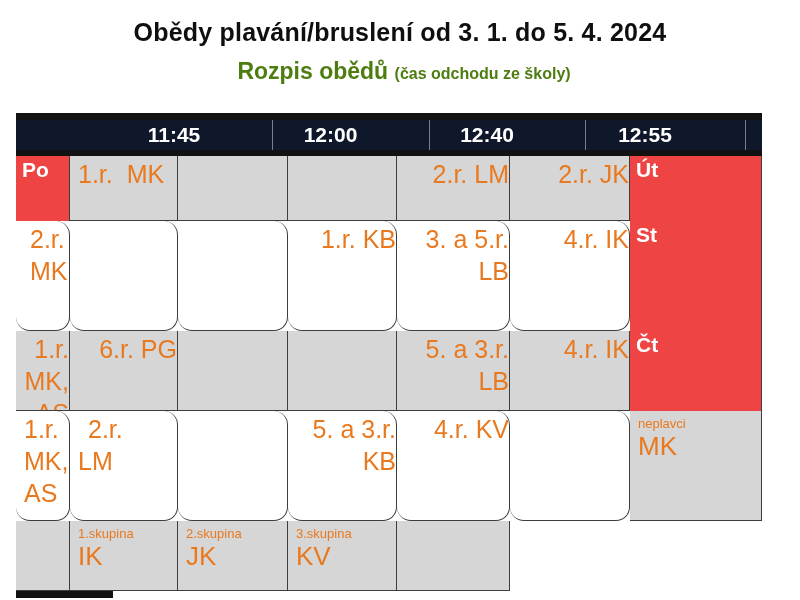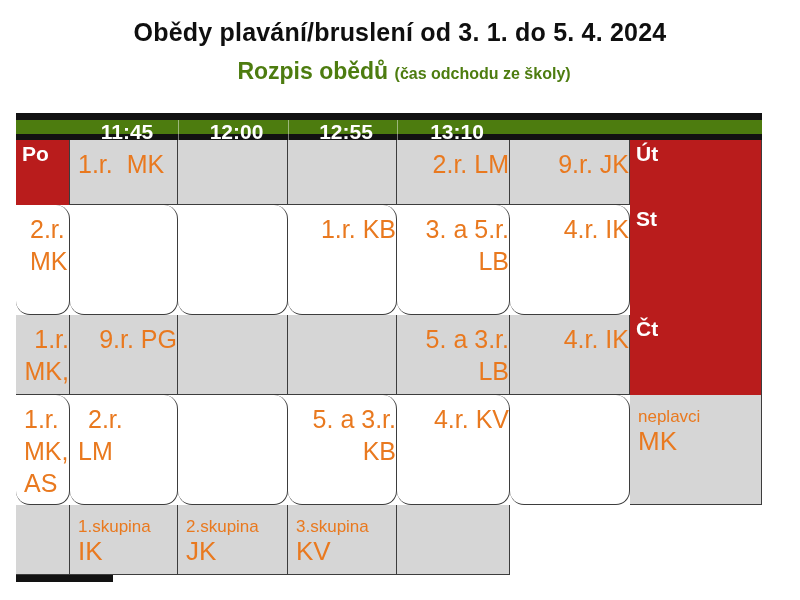--- a/index.html
+++ b/index.html
@@ -7,39 +7,39 @@
         font-family:"Liberation Sans", sans-serif;}
   .title{position:absolute;top:18px;left:0;width:800px;text-align:center;
          font-size:25px;font-weight:bold;color:#0f0f0f;letter-spacing:.2px;}
   .subtitle{position:absolute;top:58px;left:4px;width:800px;text-align:center;
             font-size:23px;font-weight:bold;color:#4d7c0f;}
   .subtitle .note{font-size:16px;font-weight:bold;}
   .tablewrap{position:absolute;left:16px;top:113px;width:746px;}
   .bar-top{height:7px;background:#121212;}
   .bar-mid{height:6px;background:#121212;}
   .hdr{display:grid;grid-template-columns:54px 108px 110px 109px 113px 120px 132px;
-       height:14px;background:#4d7c0f;}
+       height:30px;background:#0f172a;gap:47px;}
   .hdr .th{color:#ffffff;font-weight:bold;font-size:21px;display:flex;
            align-items:center;justify-content:center;padding-left:6px;}
   .hdr .th.sep{border-left:1px solid rgba(255,255,255,.45);}
   .grid{display:grid;grid-template-columns:54px 108px 110px 109px 113px 120px 132px;
         grid-template-rows:65px 110px 80px 110px 70px;}
-  .daycell{background:#b91c1c;color:#ffffff;font-weight:bold;font-size:21px;
+  .daycell{background:#ef4444;color:#ffffff;font-weight:bold;font-size:21px;
            padding:2px 0 0 6px;border-right:1px solid #3d3d3d;}
-  .cell{font-size:25px;color:#E9791F;line-height:1.28;padding-top:8px;
+  .cell{font-size:25px;color:#E9791F;line-height:1.28;padding-top:2px;
         border-right:1px solid #3d3d3d;border-bottom:1px solid #3d3d3d;overflow:hidden;}
   .gray{background:#D6D6D6;}
   .white{background:#ffffff;border-radius:14px;}
   .ac{text-align:right;}
   .al{text-align:left;padding-left:8px;}
   .pl14{padding-left:14px;}
   .pre .l1{white-space:pre;}
   .il1 .l1{padding-left:10px;}
   .l1,.l2{display:block;}
-  .small-cap .l1{font-size:17px;padding-top:3px;line-height:1.25;}
+  .small-cap .l1{font-size:13px;padding-top:3px;line-height:1.25;}
   .small-cap .l2{font-size:26px;line-height:1.15;}
   .bottom-bar{width:97px;height:7px;background:#121212;}
 </style>
 </head>
 <body>
 
 <div class="page">
 
   <div class="title">Obědy plavání/bruslení od 3. 1. do 5. 4. 2024</div>
   <div class="subtitle">
@@ -47,20 +47,21 @@
     <span class="note"> <span>(čas odchodu ze školy)</span></span>
   </div>
 
   <div class="tablewrap">
     <div class="bar-top"></div>
 
     <div class="hdr">
       <div class="th"></div>
       <div class="th">11:45</div>
       <div class="th sep">12:00</div>
+      <div class="th sep">12:40</div>
       <div class="th sep">12:55</div>
       <div class="th sep">13:10</div>
     </div>
 
     <div class="bar-mid"></div>
 
     <div class="grid">
 
       <div class="daycell">Po</div>
       <div class="cell gray al pre">
@@ -70,21 +71,21 @@
       <div class="cell gray">
         <span class="l1"></span>
       </div>
       <div class="cell gray">
         <span class="l1"></span>
       </div>
       <div class="cell gray ac">
         <span class="l1">2.r. LM</span>
       </div>
       <div class="cell gray ac">
-        <span class="l1">9.r. JK</span>
+        <span class="l1">2.r. JK</span>
       </div>
 
       <div class="daycell">Út</div>
       <div class="cell white al pl14">
         <span class="l1">2.r. MK</span>
       </div>
       <div class="cell white">
         <span class="l1"></span>
       </div>
       <div class="cell white">
@@ -100,21 +101,21 @@
       <div class="cell white ac">
         <span class="l1">4.r. IK</span>
       </div>
 
       <div class="daycell">St</div>
       <div class="cell gray ac">
         <span class="l1">1.r.</span>
         <span class="l2">MK, AS</span>
       </div>
       <div class="cell gray ac">
-        <span class="l1">9.r. PG</span>
+        <span class="l1">6.r. PG</span>
       </div>
       <div class="cell gray">
         <span class="l1"></span>
       </div>
       <div class="cell gray">
         <span class="l1"></span>
       </div>
       <div class="cell gray ac">
         <span class="l1">5. a 3.r.</span>
         <span class="l2">LB</span>

